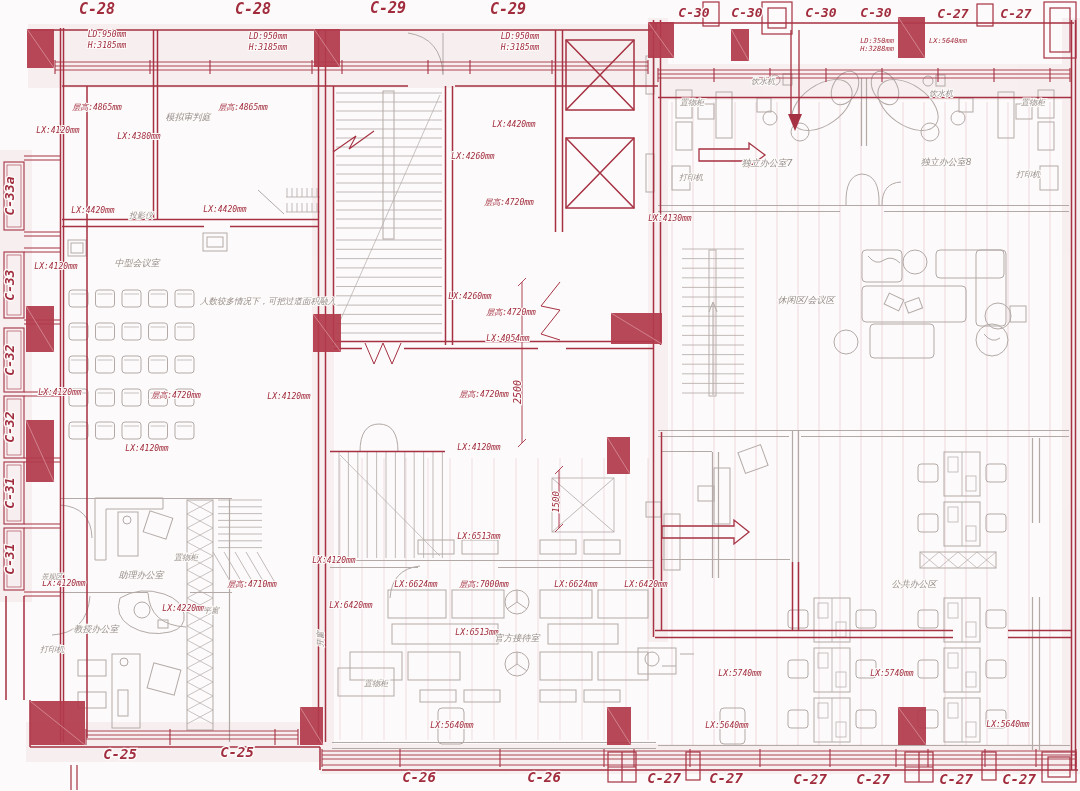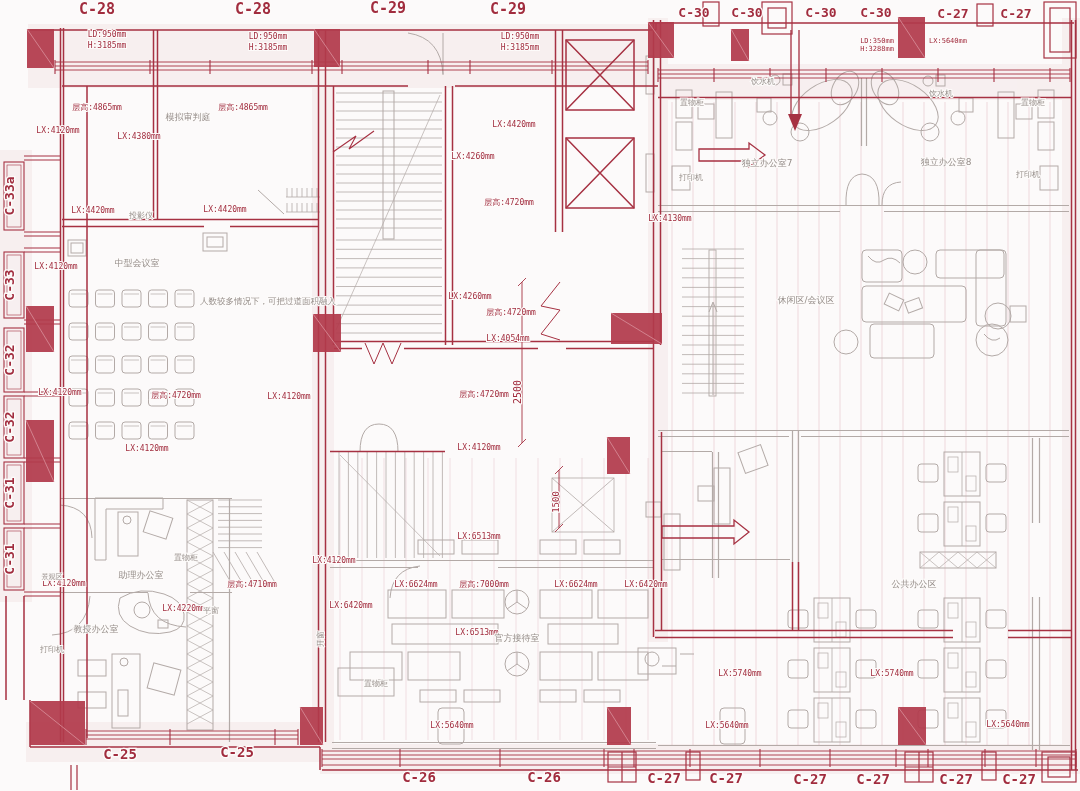--- a/index.html
+++ b/index.html
@@ -1,17 +1,17 @@
 <!DOCTYPE html>
 <html><head>
 <meta charset="utf-8">
 <style>
   html,body{margin:0;padding:0;background:#ffffff;}
   .stage{position:relative;width:1080px;height:791px;background:#8b5cf6;overflow:hidden;
-         font-family:"DejaVu Sans",sans-serif;}
+         font-family:"DejaVu Sans",sans-serif;font-style:italic;}
   svg text{user-select:none;}
   .t-dim{fill:#a12c3e;font-family:"DejaVu Sans Mono","Liberation Mono",monospace;
          paint-order:stroke;stroke:#fdfbfa;stroke-width:2.2px;}
   .t-room{fill:#968e8a;font-family:"DejaVu Sans","Liberation Sans",sans-serif;
          paint-order:stroke;stroke:#fdfbfa;stroke-width:2px;}
   .t-grid{fill:#a12c3e;font-family:"DejaVu Sans Mono","Liberation Mono",monospace;font-weight:bold;
          paint-order:stroke;stroke:#fdfbfa;stroke-width:2.6px;}
 </style>
 </head>
 <body>

